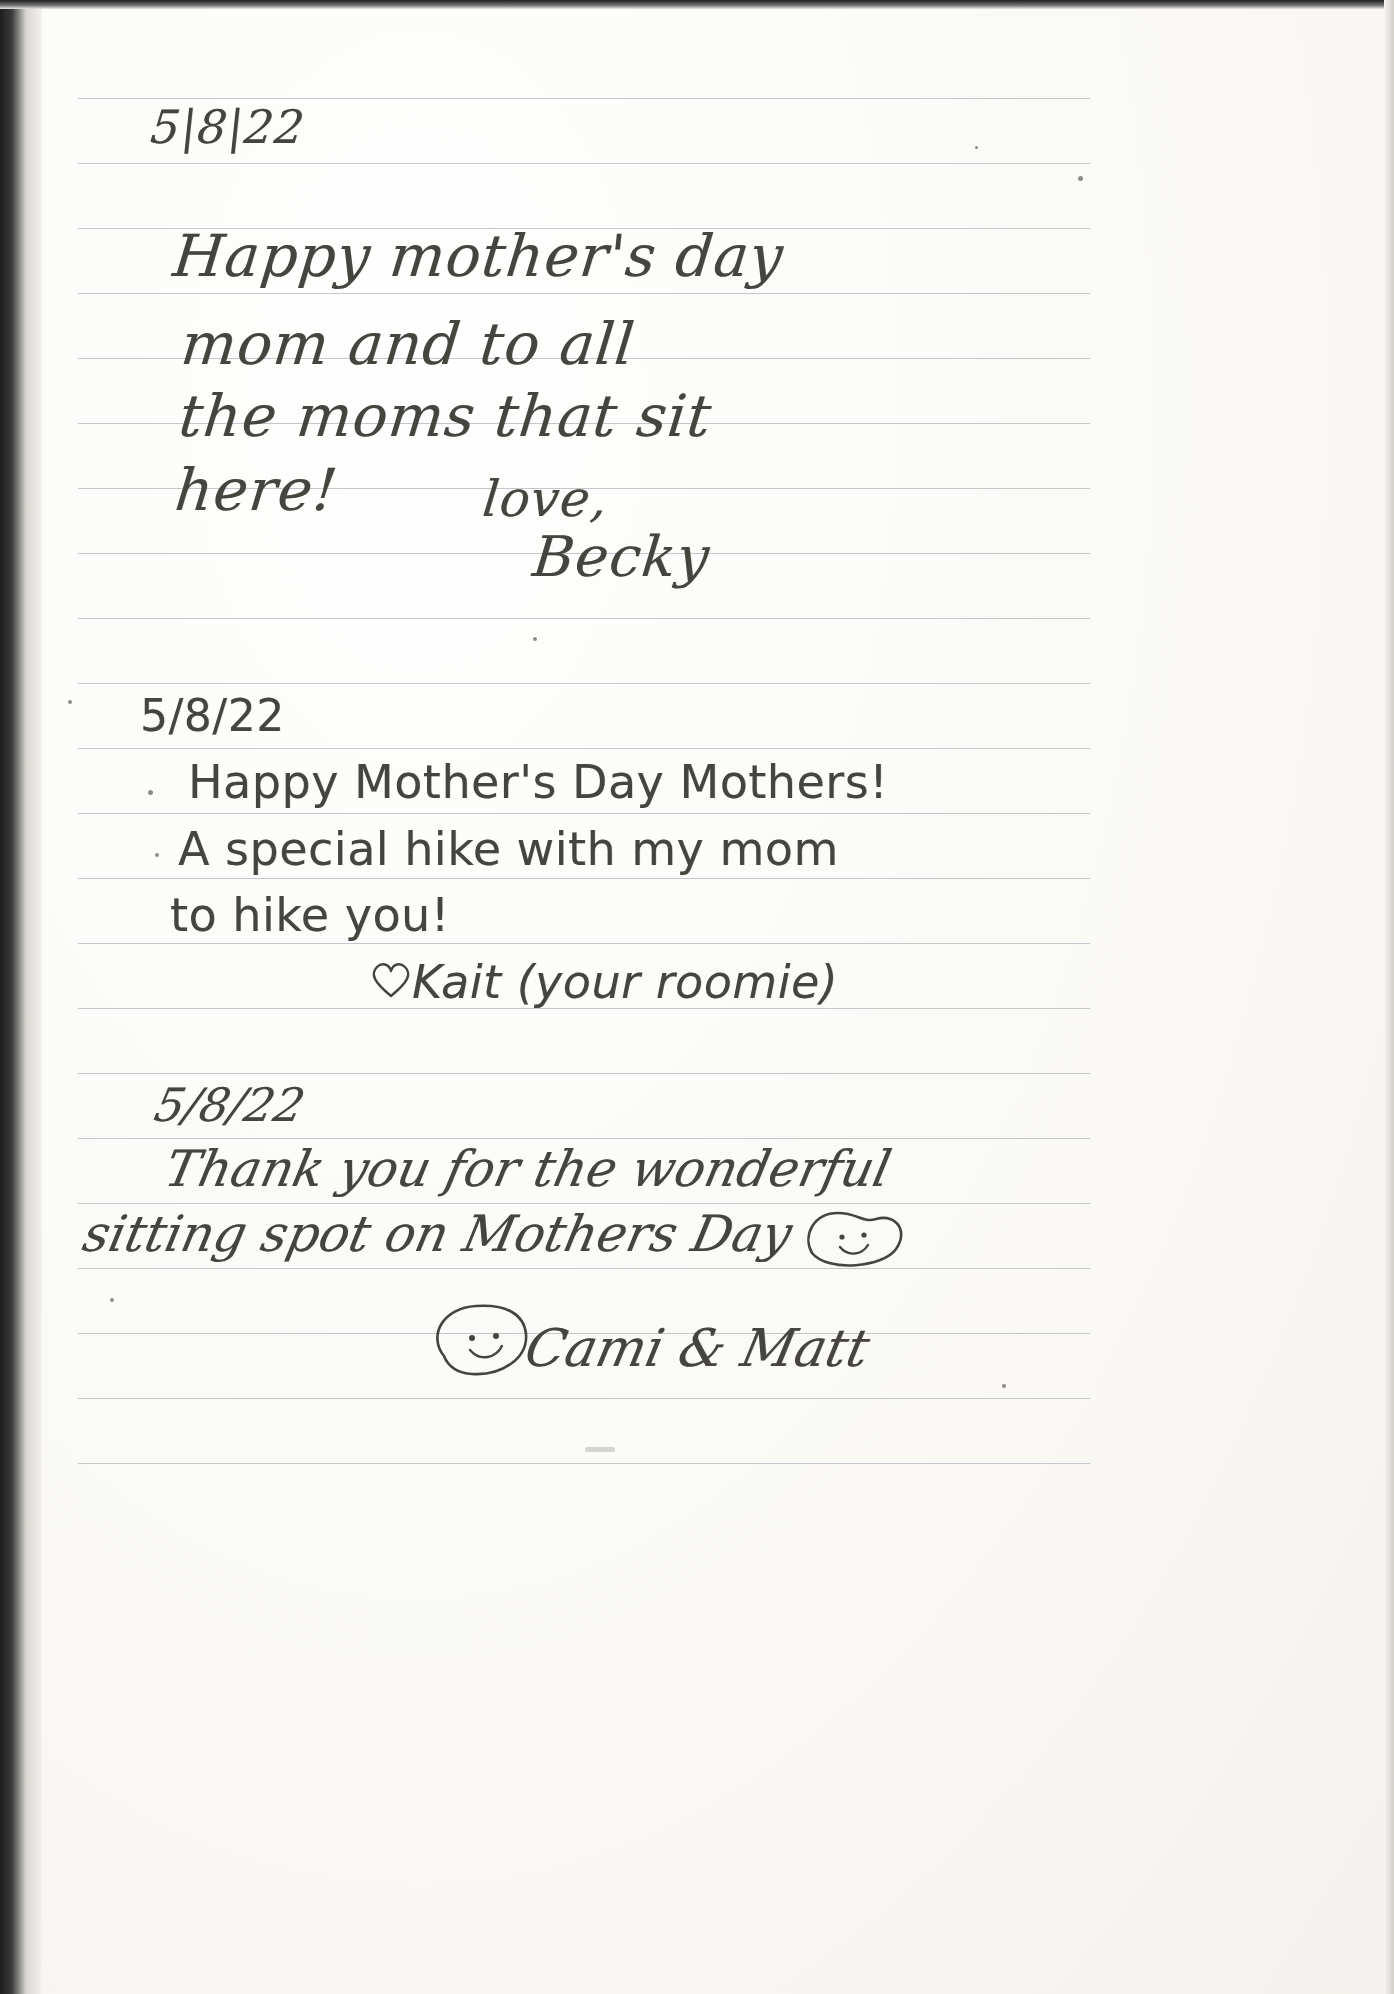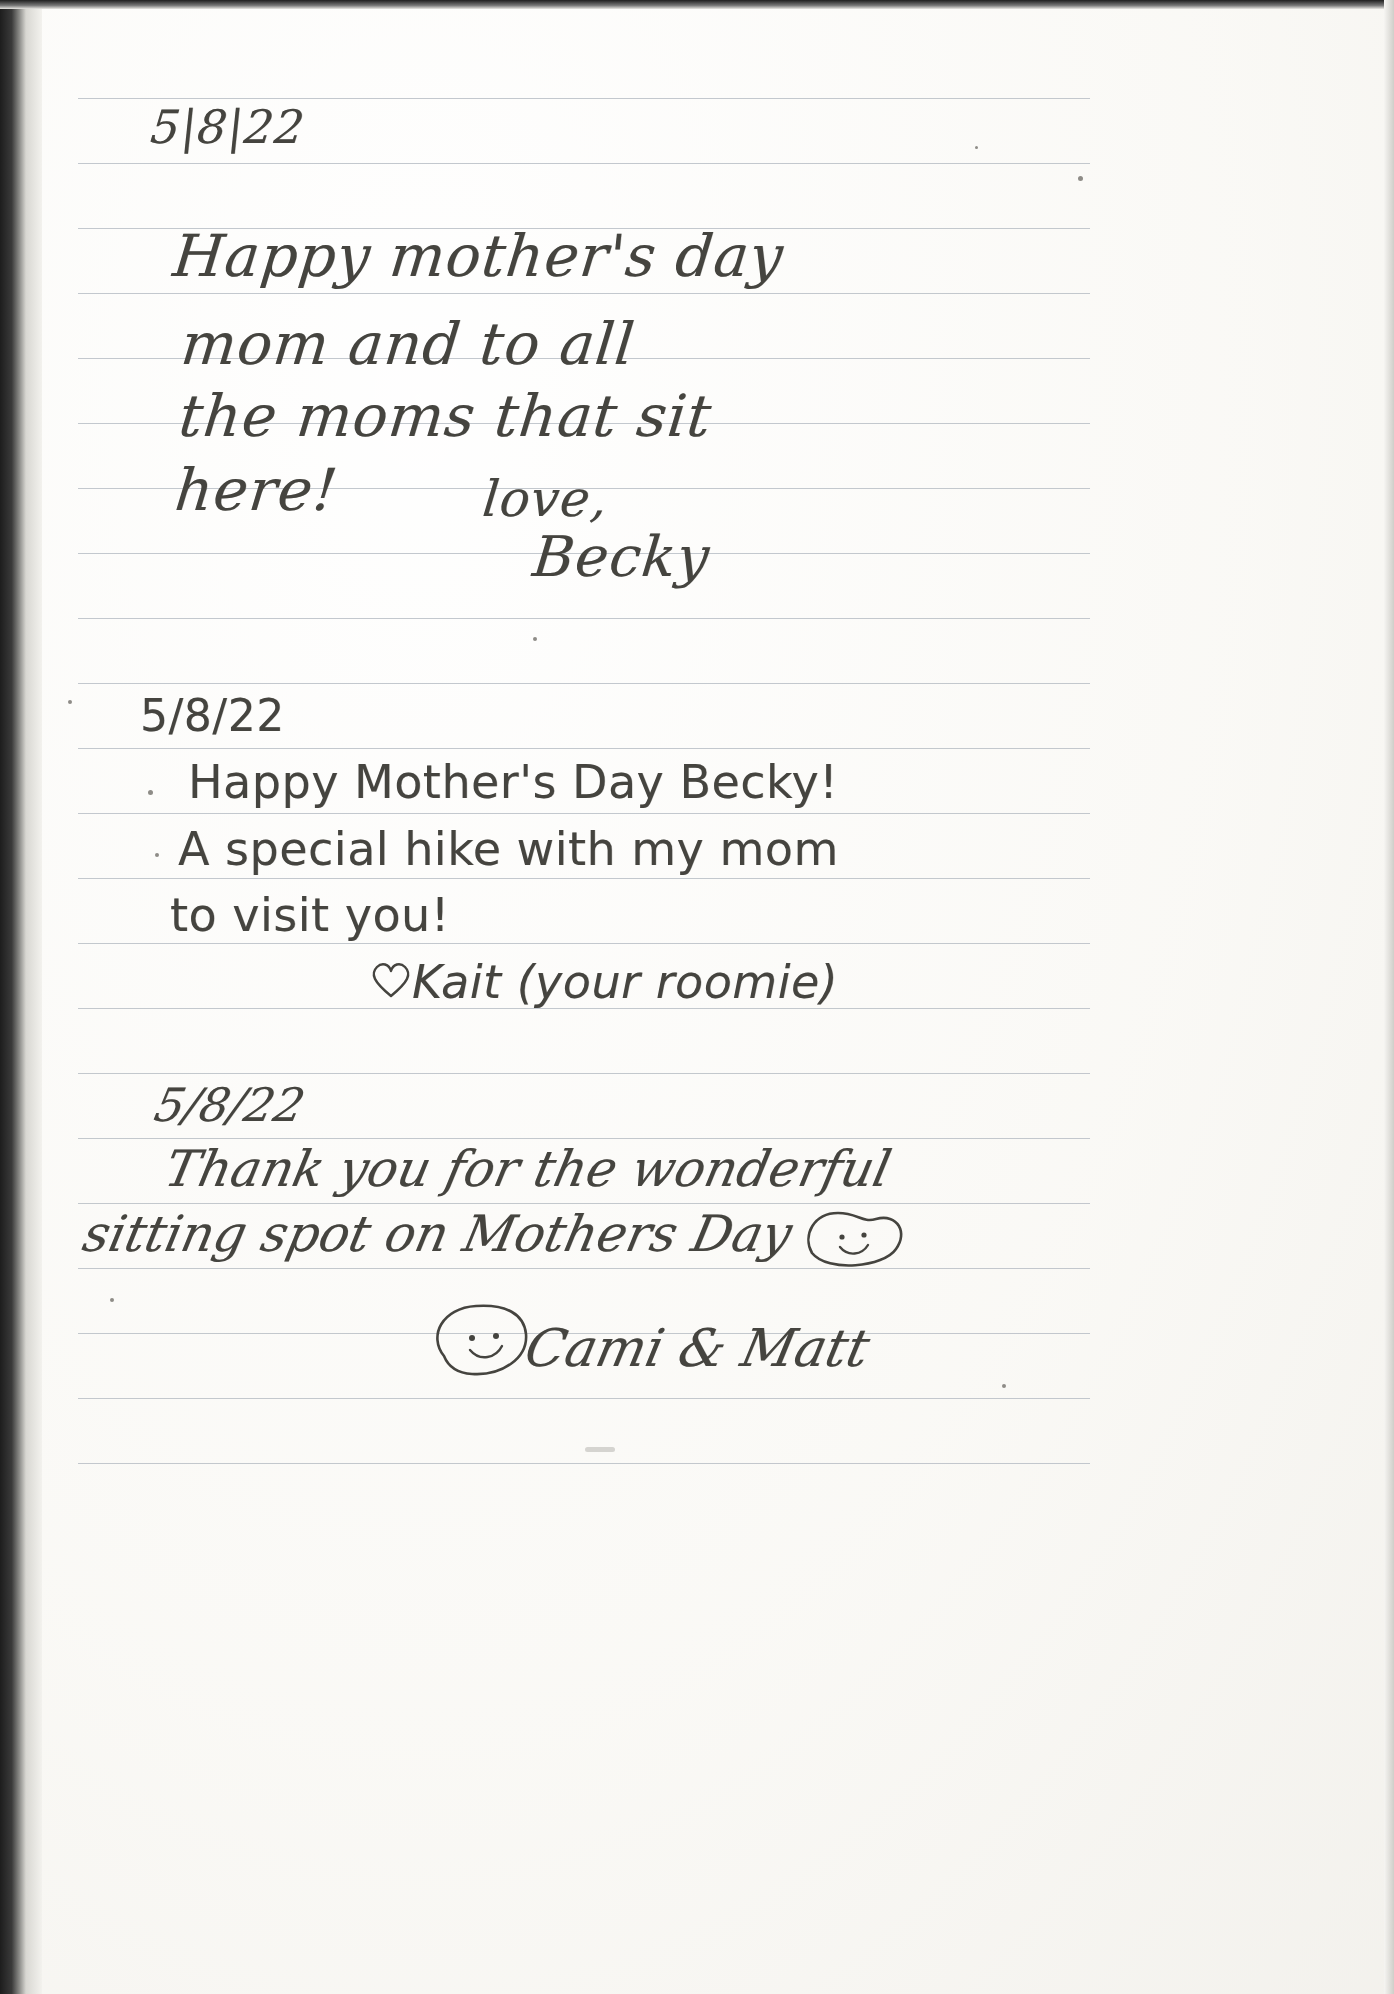--- a/index.html
+++ b/index.html
@@ -166,25 +166,25 @@
     <div class="hw ink cursive" style="left:172px; top:456px; font-size:58px;">here!</div>
 
     <div class="hw ink cursive" style="left:480px; top:470px; font-size:50px;">love,</div>
 
     <div class="hw ink cursive" style="left:530px; top:524px; font-size:56px;">Becky</div>
   </div>
 
   <div>
     <div class="hw ink print" style="left:140px; top:690px; font-size:44px;">5/8/22</div>
 
-    <div class="hw ink print" style="left:188px; top:755px; font-size:46px;">Happy Mother's Day Becky!</div>
+    <div class="hw ink print" style="left:188px; top:755px; font-size:46px;">Happy Mother's Day Mothers!</div>
 
     <div class="hw ink print" style="left:178px; top:822px; font-size:46px;">A special hike with my mom</div>
 
-    <div class="hw ink print" style="left:170px; top:888px; font-size:46px;">to visit you!</div>
+    <div class="hw ink print" style="left:170px; top:888px; font-size:46px;">to hike you!</div>
 
     <svg class="doodle" style="left:368px; top:960px;" width="46" height="40" viewBox="0 0 46 40">
       <path d="M23 36 C6 22 2 14 9 7 C14 2 21 4 23 11 C25 4 32 2 37 7 C44 14 40 22 23 36 Z" fill="none" stroke="#45443f" stroke-width="2.4" stroke-linejoin="round"></path>
     </svg>
 
     <div class="hw ink print" style="left:412px; top:955px; font-size:46px;font-style:italic;">Kait (your roomie)</div>
   </div>
 
   <div>
     <div class="hw ink scrawl" style="left:150px; top:1078px; font-size:46px;">5/8/22</div>

